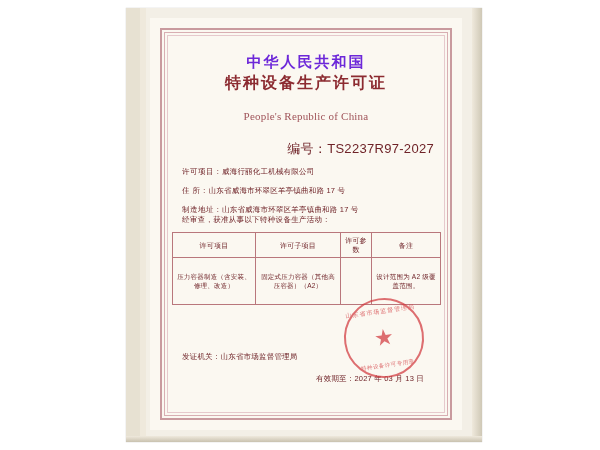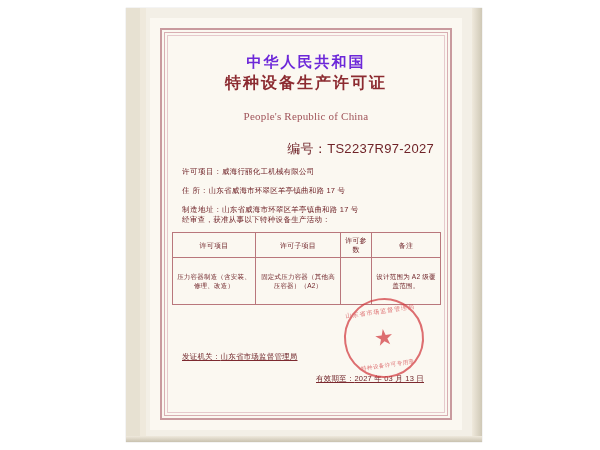--- a/index.html
+++ b/index.html
@@ -189,21 +189,20 @@
   .col-a { width: 78px; }
   .col-b { width: 80px; }
   .col-c { width: 26px; }
   .col-d { width: 64px; }
 
   .footer {
     position: absolute;
     left: 10px;
     bottom: 24px;
     right: 6px;
-    text-decoration: underline;
   }
   .f-row1 {
     font-size: 7.5px;
     color: #6f2328;
     letter-spacing: 0.2px;
   }
   .f-row2 {
     margin-top: 12px;
     font-size: 7.5px;
     color: #6f2328;

